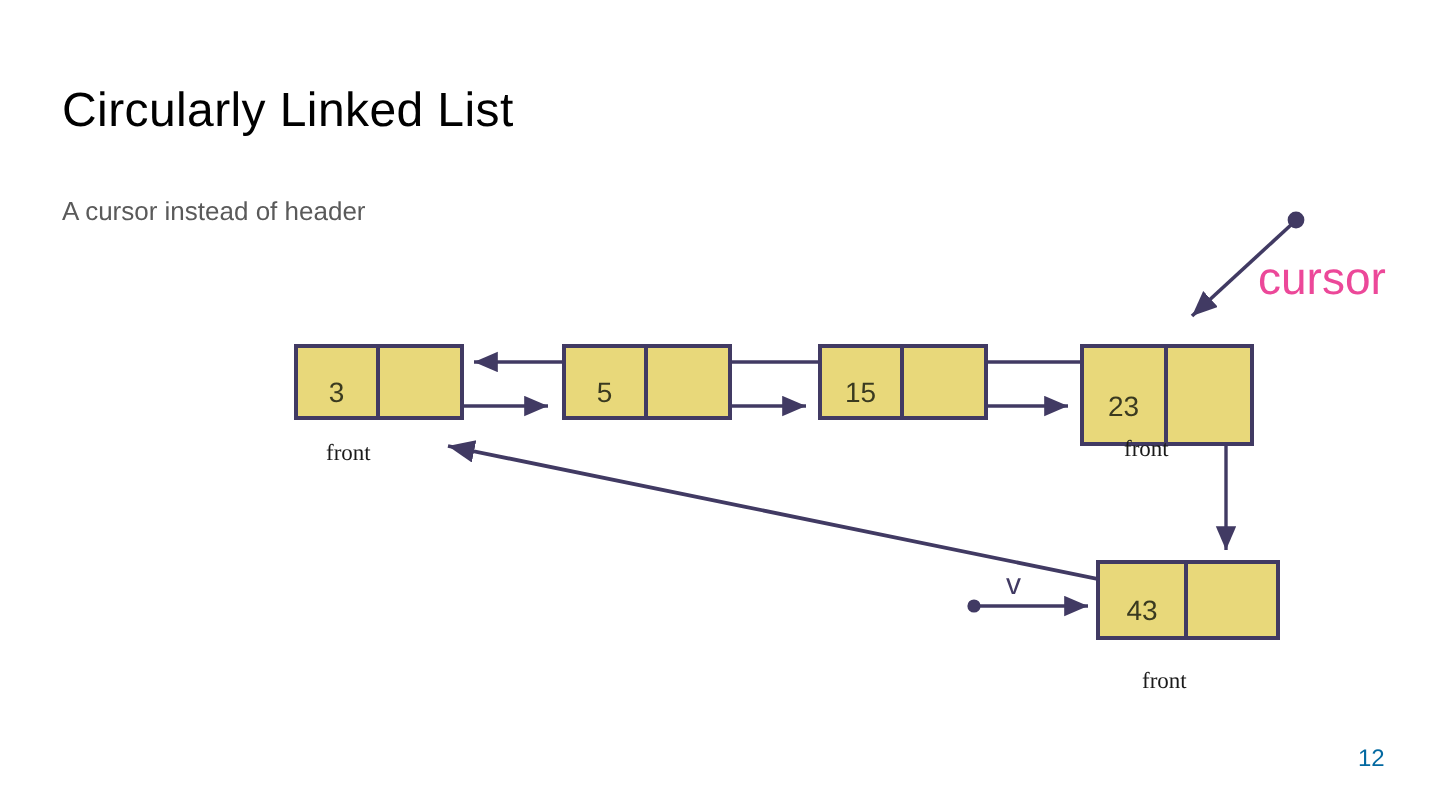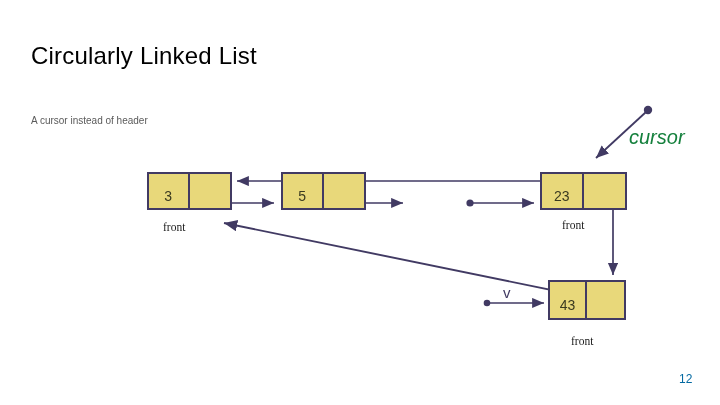--- a/index.html
+++ b/index.html
@@ -26,22 +26,22 @@
     left: 31px;
     top: 42px;
     font-size: 24px;
     color: #000000;
     letter-spacing: 0.2px;
     white-space: nowrap;
   }
   #subtitle {
     position: absolute;
     left: 31px;
-    top: 115px;
-    font-size: 10px;
+    top: 98px;
+    font-size: 13px;
     color: #5a5a5a;
     white-space: nowrap;
   }
   #page-number {
     position: absolute;
     left: 679px;
     top: 372px;
     font-size: 12px;
     color: #0369a1;
   }
@@ -86,25 +86,24 @@
     position: absolute;
     font-size: 11.5px;
     color: #1a1a1a;
     font-family: Liberation Serif, serif;
     white-space: nowrap;
   }
   #cursor-label {
     position: absolute;
     left: 629px;
     top: 126px;
-    font-size: 20px;
-    color: #15803d;
-    font-family: "Liberation Sans", sans-serif;
-    white-space: nowrap;
-    font-style: italic;
+    font-size: 23px;
+    color: #ec4899;
+    font-family: "Liberation Sans", sans-serif;
+    white-space: nowrap;
   }
   #v-label {
     position: absolute;
     left: 503px;
     top: 284px;
     font-size: 15px;
     color: #413a63;
     font-family: "Liberation Sans", sans-serif;
   }
 </style>
@@ -171,29 +170,35 @@
     <div class="cell"></div>
   </div>
 
   <div class="node" style="left:281px; top:172px; width:85px; height:38px;">
     <div class="cell left">
       <span class="value">5</span>
     </div>
     <div class="cell"></div>
   </div>
 
-
-  <div class="node" style="left:540px; top:172px; width:87px; height:38px;">
+  <div class="node" style="left:409px; top:172px; width:85px; height:38px;">
+    <div class="cell left">
+      <span class="value">15</span>
+    </div>
+    <div class="cell"></div>
+  </div>
+
+  <div class="node" style="left:540px; top:172px; width:87px; height:51px;">
     <div class="cell left">
       <span class="value">23</span>
     </div>
     <div class="cell"></div>
   </div>
 
-  <div class="node" style="left:548px; top:280px; width:78px; height:40px;">
+  <div class="node" style="left:548px; top:280px; width:92px; height:40px;">
     <div class="cell left">
       <span class="value">43</span>
     </div>
     <div class="cell"></div>
   </div>
 
   <div id="cursor-label">cursor</div>
   <div class="caption" style="left:163px; top:221px;">front</div>
   <div class="caption" style="left:562px; top:219px;">front</div>
   <div class="caption" style="left:571px; top:335px;">front</div>

